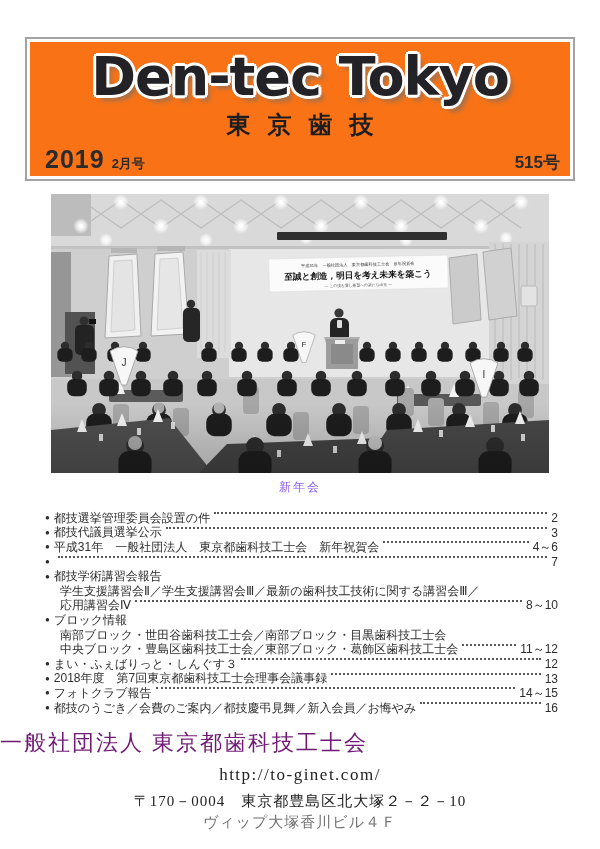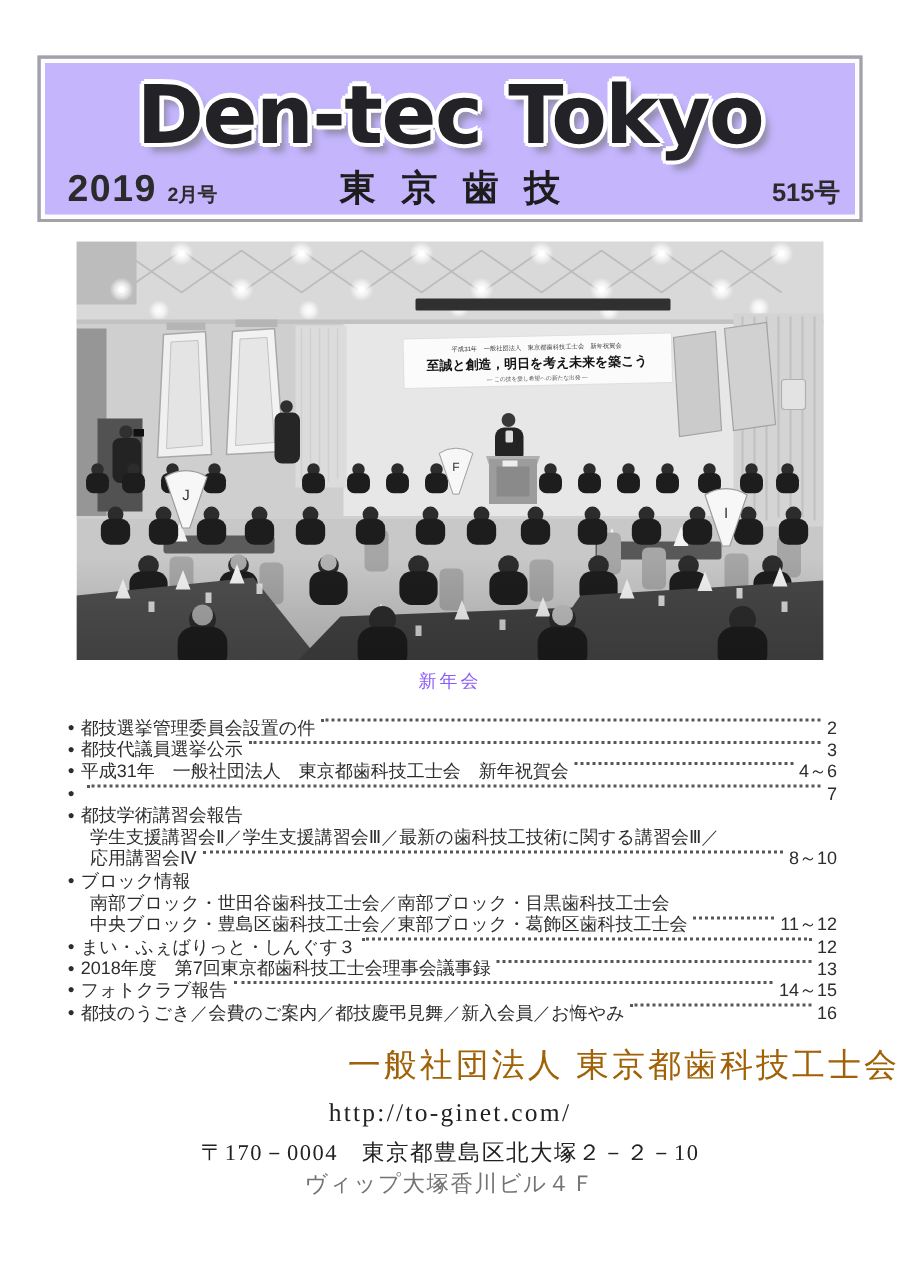--- a/index.html
+++ b/index.html
@@ -1,22 +1,22 @@
 <!DOCTYPE html>
 <html lang="ja"><head>
 <meta charset="utf-8">
 <style>
   html,body{margin:0;padding:0;background:#fff;}
   body{width:600px;height:849px;overflow:hidden;
        font-family:"Liberation Sans","DejaVu Sans",sans-serif;color:#2e2e2e;}
   .page{position:relative;width:600px;height:849px;background:#fff;}
 
   
-  .masthead{position:relative;margin:37px 25px 0;height:111px;box-sizing:border-box;
-            background:#c4b5fd;border:2px solid #a3a3a3;box-shadow:inset 0 0 0 3px #fdfdfd;}
+  .masthead{position:relative;margin:37px 25px 0;height:144px;box-sizing:border-box;
+            background:#f97316;border:2px solid #a3a3a3;box-shadow:inset 0 0 0 3px #fdfdfd;}
   .masthead h1{margin:6px 0 0;text-align:center;
             font-family:"DejaVu Sans","Liberation Sans",sans-serif;
             font-size:54px;font-weight:bold;letter-spacing:-1px;color:#232327;
             text-shadow:-3px 0 0 #fff,3px 0 0 #fff,0 -3px 0 #fff,0 3px 0 #fff,
                         -2px -2px 0 #fff,2px -2px 0 #fff,-2px 2px 0 #fff,2px 2px 0 #fff,
                         5px 6px 4px rgba(110,110,110,.55);}
   .subtitle{text-align:center;margin-top:1px;font-family:"Liberation Serif","DejaVu Serif",serif;
             font-size:24px;font-weight:bold;color:#1d1d1d;letter-spacing:17px;padding-left:17px;}
   .issue-row{position:absolute;left:18px;right:13px;bottom:5px;
              display:flex;justify-content:space-between;align-items:baseline;font-weight:bold;}
@@ -33,21 +33,21 @@
   .toc{margin:15px 42px 0 45px;font-size:12px;color:#2d2d2d;}
   .toc-row{display:flex;align-items:center;height:14.6px;white-space:nowrap;}
   .blt{font-size:8px;margin-right:4px;line-height:1;}
   .indent .txt{padding-left:15px;}
   .ldr{flex:1;position:relative;min-width:10px;}
   .ldr::after{content:"";position:absolute;left:4px;right:4px;bottom:4px;
               border-bottom:2px dotted #575757;}
   .pg{text-align:right;}
 
   
-  .org{margin-top:13px;text-align:right;font-size:22px;letter-spacing:2px;color:#a16207;}
+  .org{margin-top:13px;text-align:left;font-size:22px;letter-spacing:2px;color:#701a75;}
   .url{margin-top:7px;text-align:center;font-family:Liberation Serif, serif;
        font-size:17px;letter-spacing:1.5px;color:#222;}
   .addr{margin-top:7px;text-align:center;font-family:"Liberation Serif","DejaVu Serif",serif;
         font-size:15px;letter-spacing:1px;color:#222;}
   .addr2{margin-top:2px;text-align:center;font-family:"Liberation Serif","DejaVu Serif",serif;
         font-size:15px;letter-spacing:1px;color:#737373;}
 </style>
 </head>
 <body>
 

